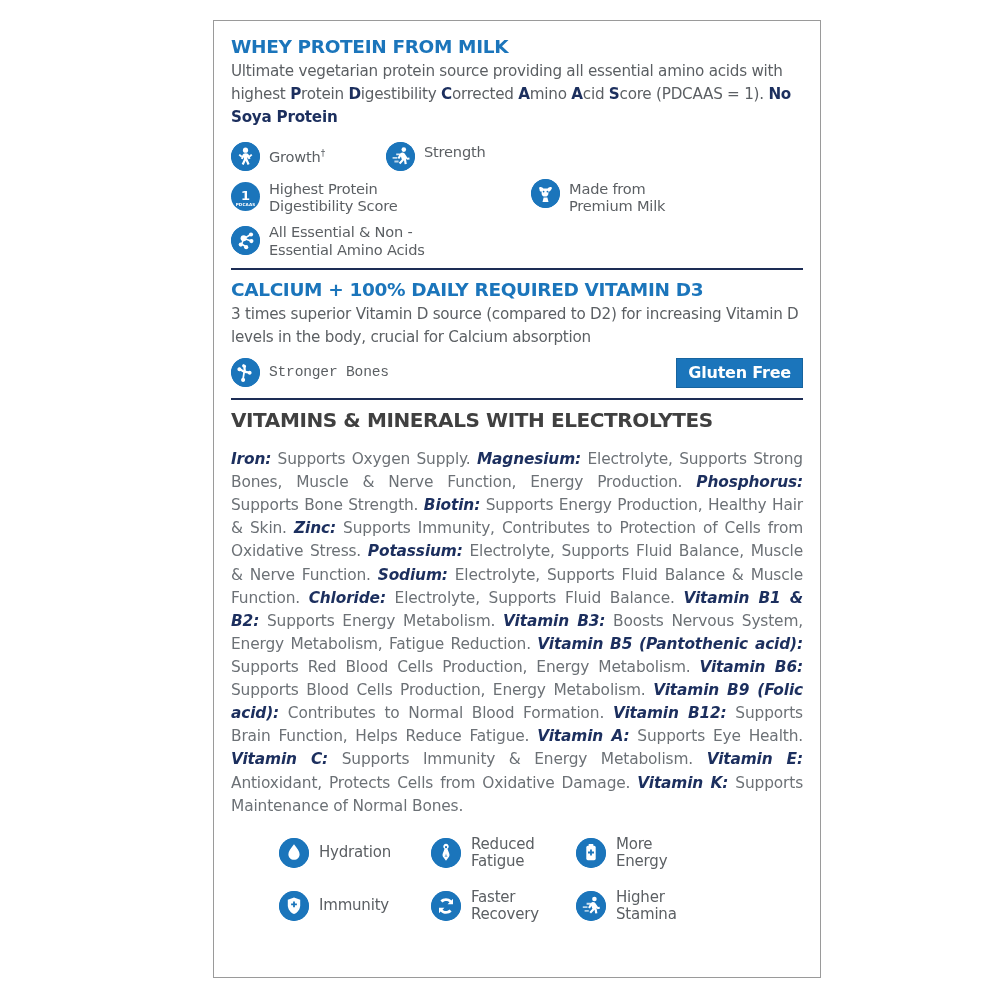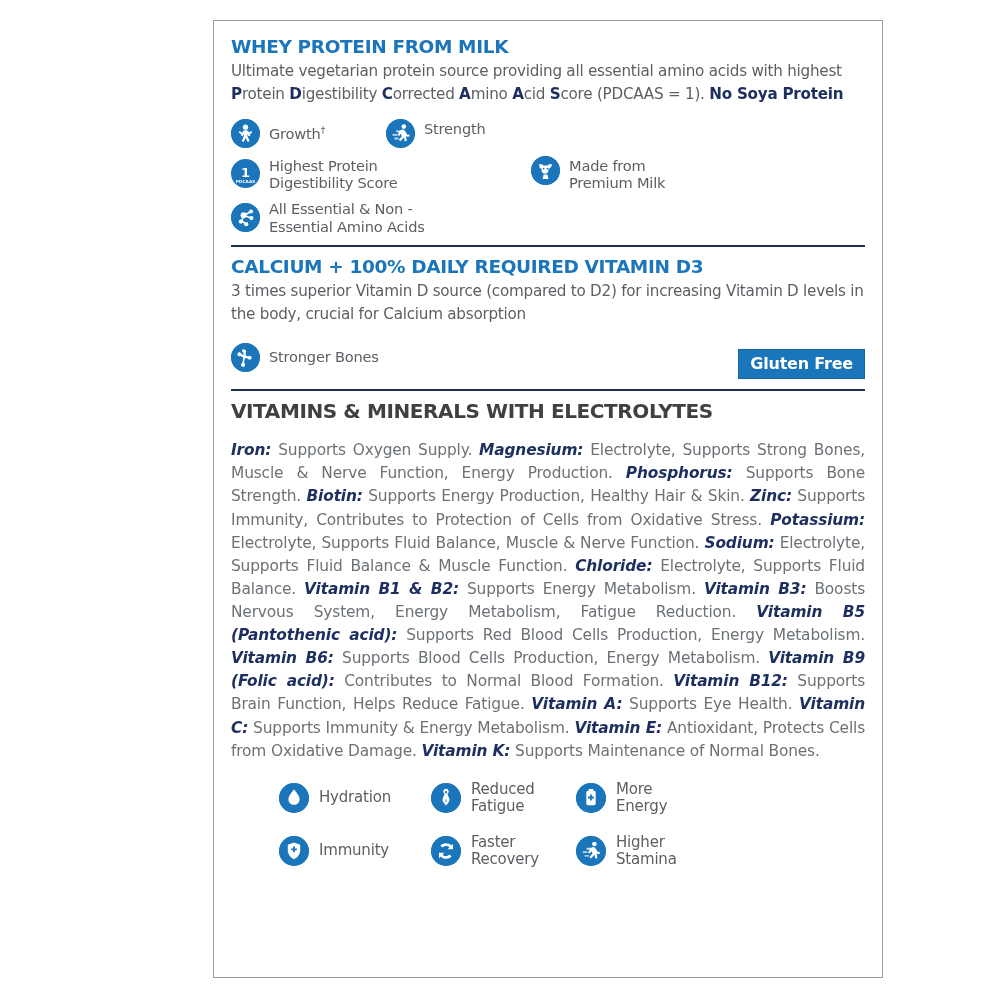--- a/index.html
+++ b/index.html
@@ -10,21 +10,21 @@
     -webkit-font-smoothing: antialiased;
   }
   #root {
     position: relative;
     width: 1000px; height: 1000px;
     background: #ffffff;
   }
   .card {
     position: absolute;
     left: 213px; top: 20px;
-    width: 670px; height: 958px;
+    width: 608px; height: 958px;
     border: 1.5px solid #9a9a9a;
     background: #ffffff;
     padding: 14px 17px 10px 17px;
     overflow: hidden;
   }
 
   
   .sec-head {
     color: #1b75bb;
     font-weight: bold;
@@ -92,30 +92,29 @@
   .ico.pdcaas .t { font-size: 4.2px; font-weight: bold; letter-spacing: 0.1px; margin-top: 1px;}
 
   
   .bones-row {
     display: flex;
     align-items: center;
     justify-content: space-between;
     margin-top: 9px;
   }
   .bones-left { display: flex; align-items: center; gap: 9px; }
-  .bones-left .feat-label { padding-top: 0; }
+  .bones-left .feat-label { padding-top: 0; font-family: Liberation Mono, monospace; }
   .gluten {
     background: #1b75bb;
     color: #ffffff;
     font-weight: bold;
     font-size: 16px;
     letter-spacing: -0.2px;
     padding: 4px 11px 5px 11px;
     border: 1.5px solid #17649f;
-    margin-top: 14px;
   }
 
   
   .vit-head {
     color: #404040;
     font-weight: bold;
     font-size: 20px;
     letter-spacing: -0.4px;
     margin-bottom: 16px;
   }

